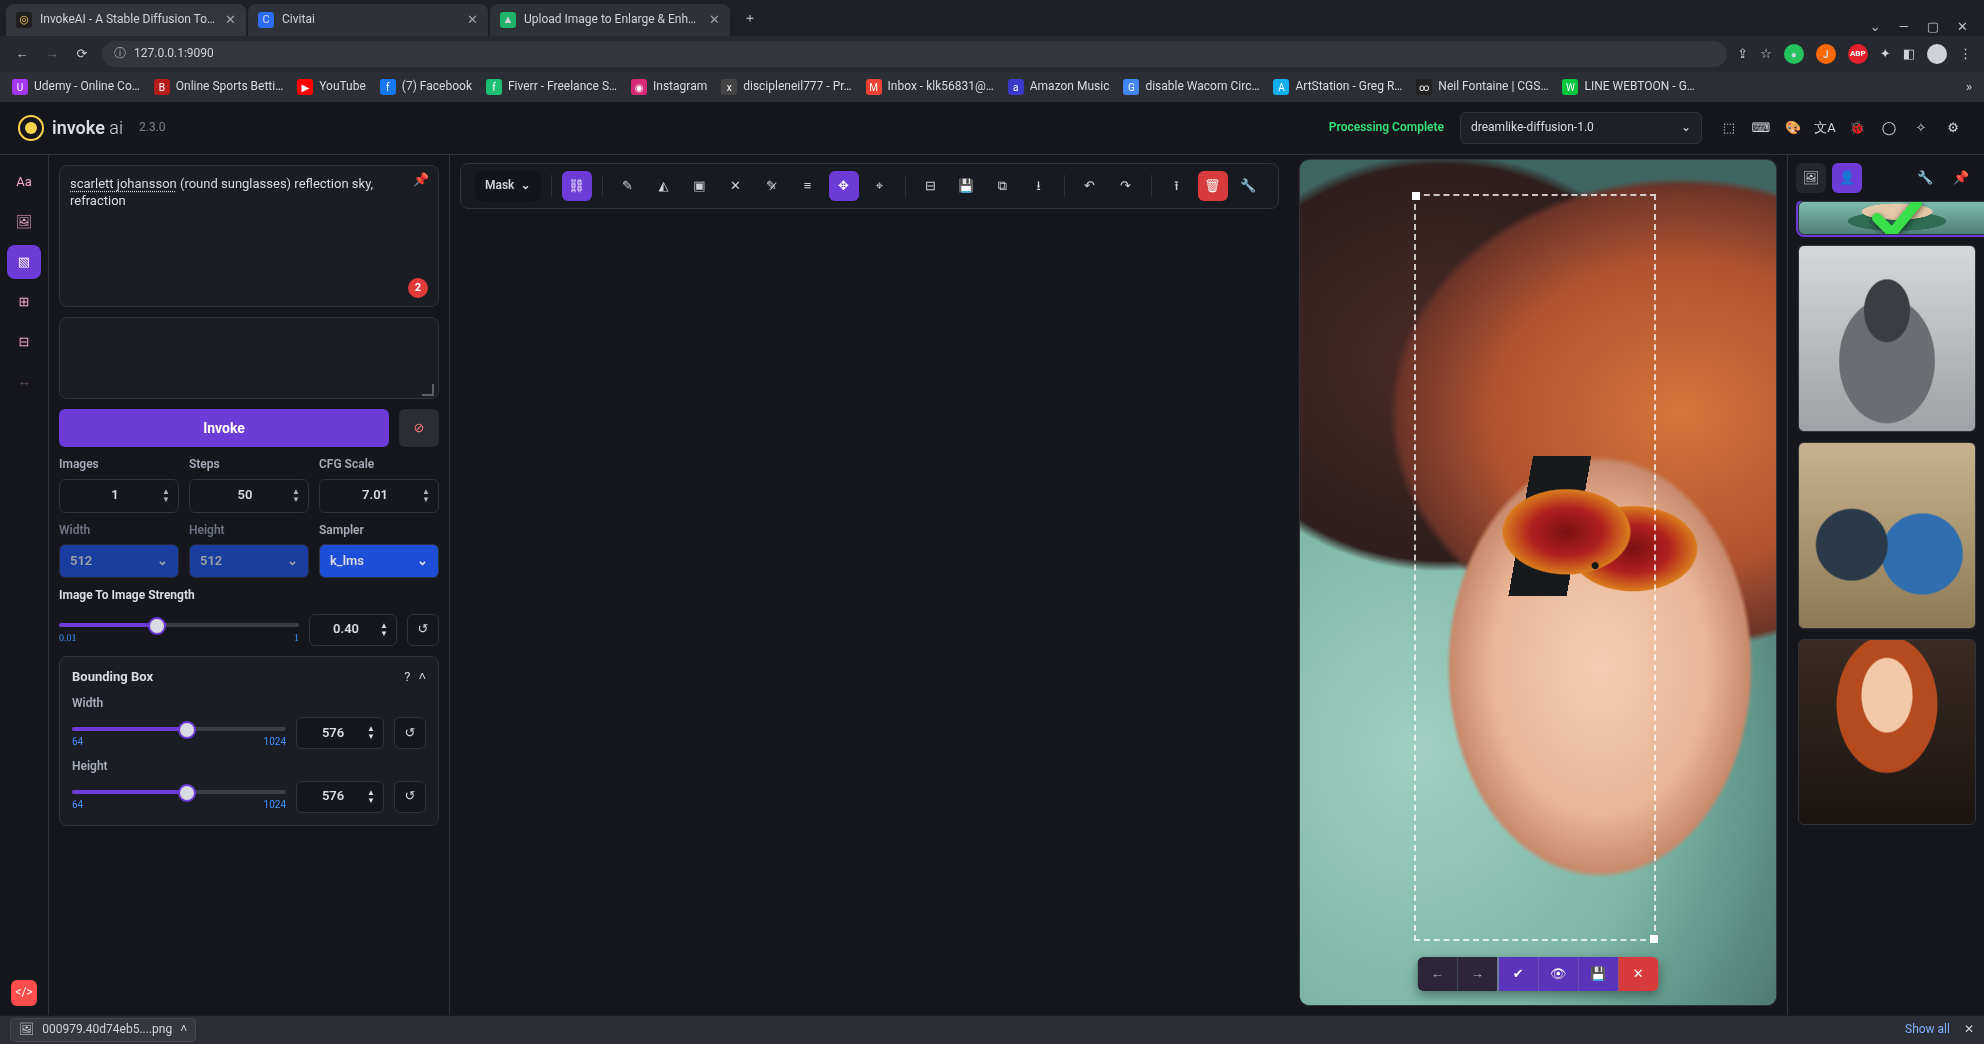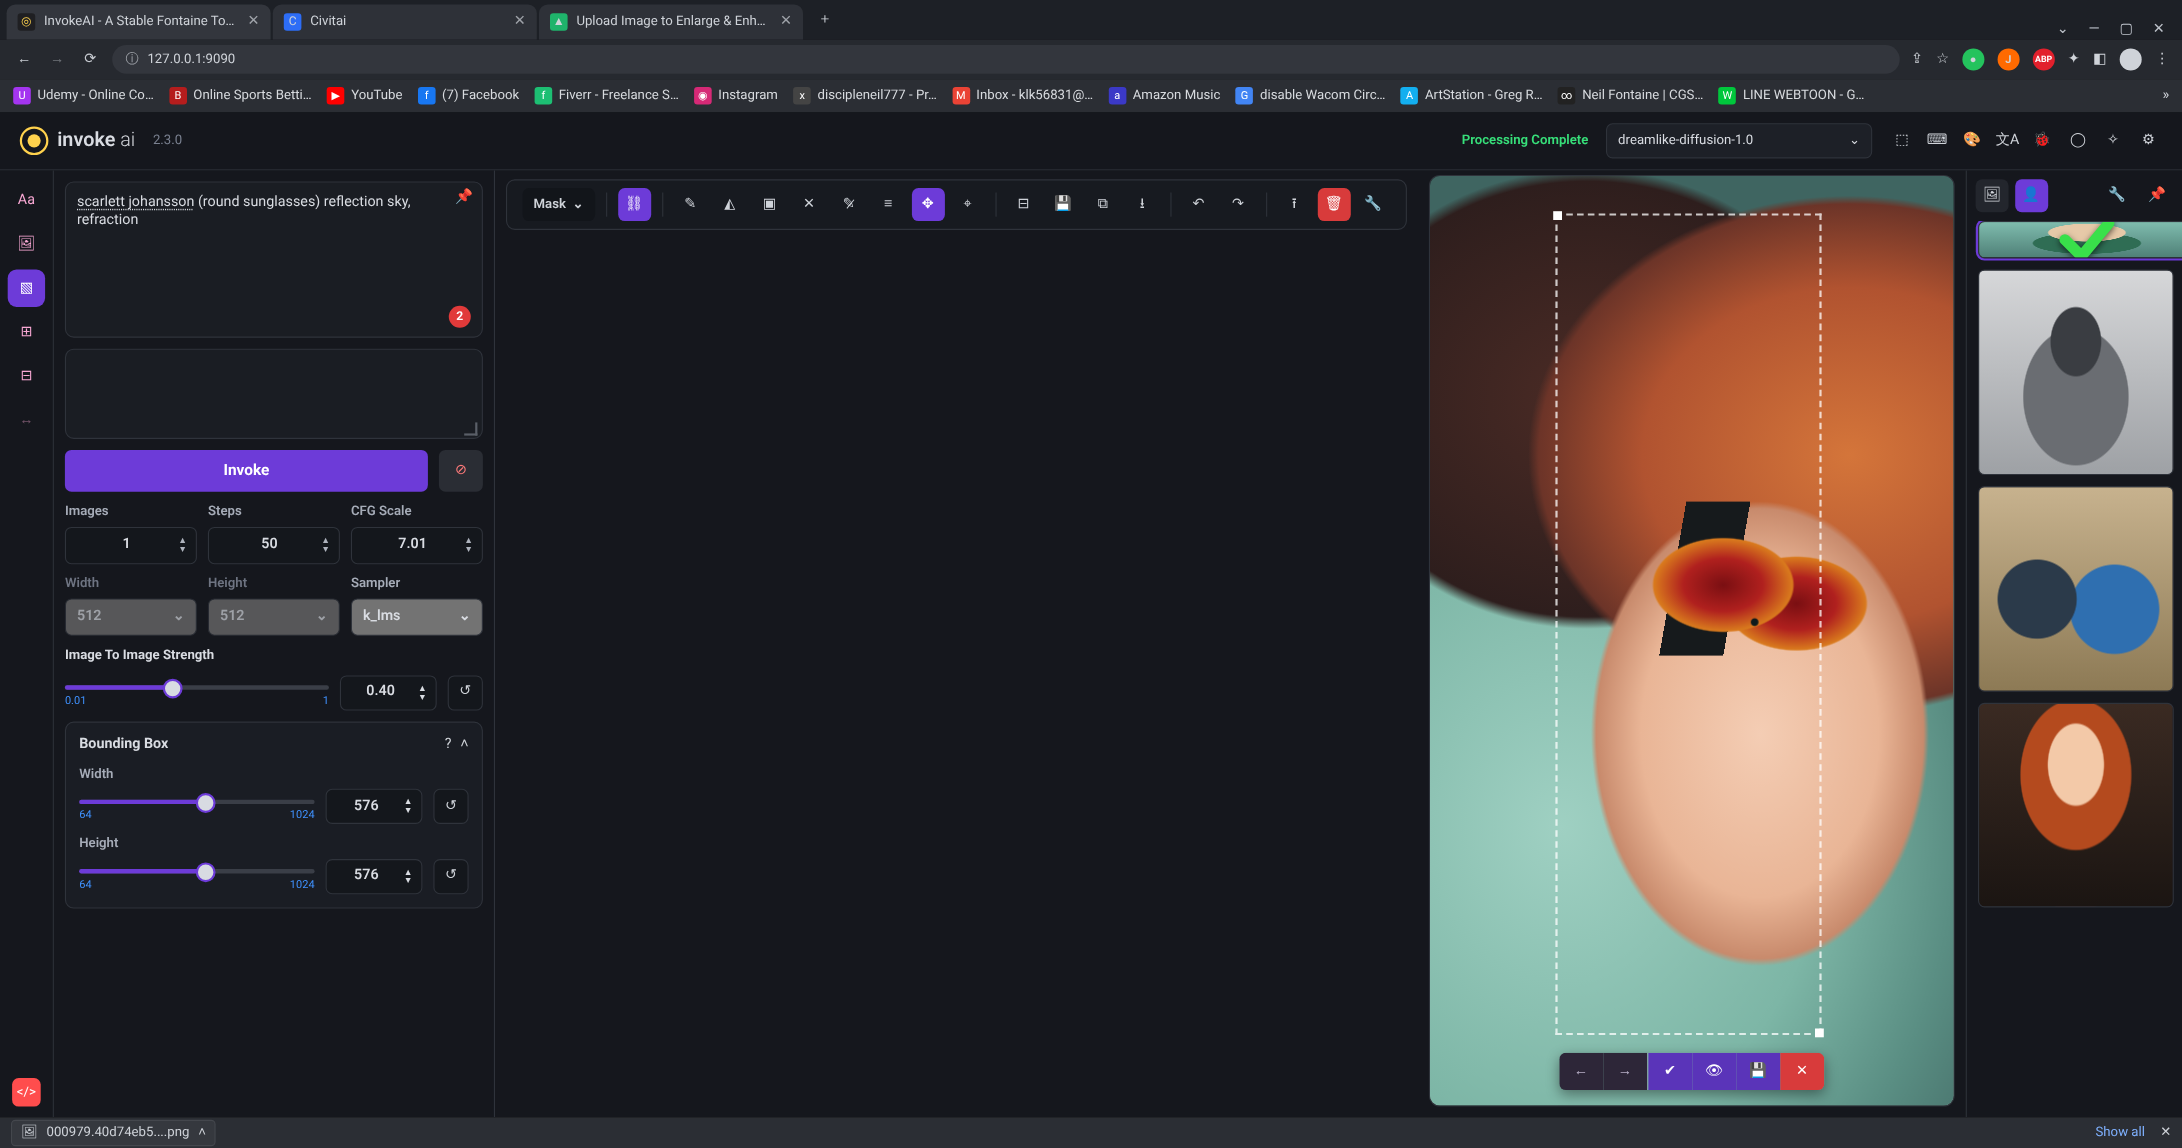--- a/index.html
+++ b/index.html
@@ -84,21 +84,21 @@
   .neg .handle{position:absolute;right:4px;bottom:2px;width:10px;height:10px;border-right:2px solid #5a5f68;border-bottom:2px solid #5a5f68;}
   .row{display:flex;gap:10px;}
   .invoke-btn{flex:1;background:var(--accent);border-radius:6px;height:38px;display:flex;align-items:center;justify-content:center;font-weight:700;color:#fff;font-size:14px;}
   .cancel-btn{width:40px;height:38px;border-radius:6px;background:#2a2d34;display:flex;align-items:center;justify-content:center;color:#ff7a7a;}
 
   .grid3{display:grid;grid-template-columns:repeat(3,1fr);gap:10px;}
   .field label{display:block;font-size:12px;color:var(--text-dim);margin-bottom:6px;font-weight:600;}
   .ninput{display:flex;align-items:center;background:#14171c;border:1px solid var(--border);border-radius:6px;height:32px;padding:0 8px;}
   .ninput .val{flex:1;text-align:center;font-weight:600;}
   .ninput .spin{display:flex;flex-direction:column;font-size:8px;color:#aeb3bd;line-height:8px;}
-  .sel{display:flex;align-items:center;justify-content:space-between;background:#737373;border:1px solid var(--border);border-radius:6px;height:32px;padding:0 10px;font-weight:600;}
+  .sel{display:flex;align-items:center;justify-content:space-between;background:#1d4ed8;border:1px solid var(--border);border-radius:6px;height:32px;padding:0 10px;font-weight:600;}
   .dim label{color:#6e7482;}
   .dim .sel,.dim .ninput{opacity:.7;}
 
   .section-title{font-size:12px;font-weight:700;color:var(--text);}
   .slider-row{display:flex;align-items:center;gap:10px;}
   .slider{position:relative;flex:1;height:18px;}
   .slider .track{position:absolute;left:0;right:0;top:8px;height:4px;background:#3a3e47;border-radius:2px;}
   .slider .fill{position:absolute;left:0;top:8px;height:4px;background:var(--accent);border-radius:2px;}
   .slider .thumb{position:absolute;top:2px;width:14px;height:14px;border-radius:50%;background:#d8dbe2;border:2px solid var(--accent);}
   .slider-labels{display:flex;justify-content:space-between;font-size:10px;color:#3f92ff;margin-top:-2px;}
@@ -170,21 +170,21 @@
 
   .under{text-decoration:underline dotted;text-underline-offset:3px;}
 </style>
 </head>
 <body>
 
 <div class="titlebar">
   <div class="tabs">
     <div class="tab active">
       <span class="favicon" style="background:#1f1f22;color:#ffd24d;">◎</span>
-      <span class="tlabel">InvokeAI - A Stable Fontaine To…</span>
+      <span class="tlabel">InvokeAI - A Stable Diffusion To…</span>
       <span class="tclose">✕</span>
     </div>
     <div class="tab">
       <span class="favicon" style="background:#2d6df6;">C</span>
       <span class="tlabel">Civitai</span>
       <span class="tclose">✕</span>
     </div>
     <div class="tab">
       <span class="favicon" style="background:#1fb36b;">▲</span>
       <span class="tlabel">Upload Image to Enlarge &amp; Enh…</span>
@@ -374,21 +374,21 @@
           <label>Sampler</label>
           <div class="sel">
               <span>k_lms</span>
               <span>⌄</span>
             </div>
         </div>
       </div>
 
       <div class="section-title">Image To Image Strength</div>
       <div class="slider-row">
-        <div style="flex:1;">
+        <div style="flex:1;font-family:Liberation Serif, serif;">
           <div class="slider">
             <div class="track"></div>
               <div class="fill" style="width:40%;"></div>
               <div class="thumb" style="left:calc(40% - 7px);"></div>
           </div>
           <div class="slider-labels">
               <span>0.01</span>
               <span>1</span>
             </div>
         </div>

